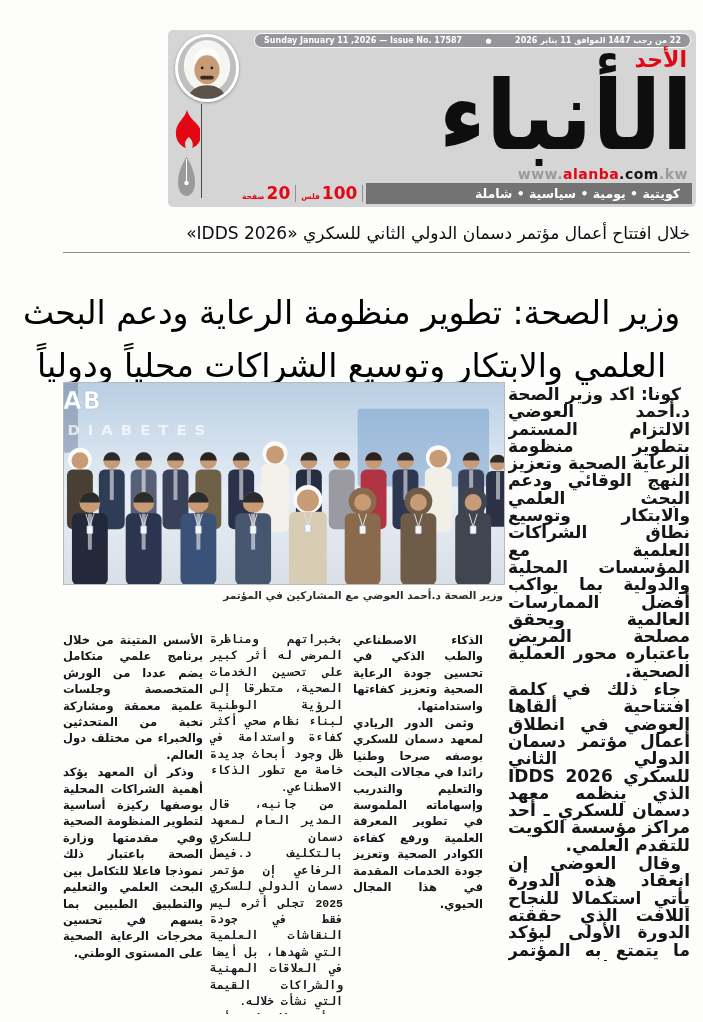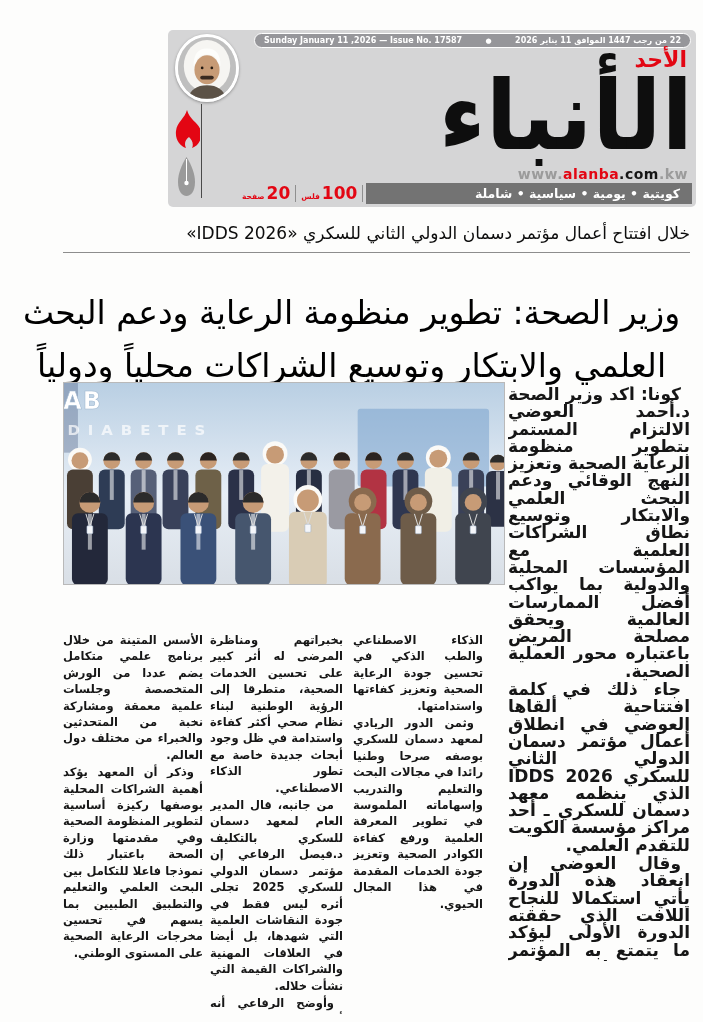--- a/index.html
+++ b/index.html
@@ -61,21 +61,21 @@
 
   
   .colbase { position:absolute; overflow:hidden; text-align:justify; font-weight:bold;
              color:#161616; }
   .colbase p { text-indent:9px; margin-bottom:1px; }
   .colbase p.cont { text-indent:0; }
   .lead-col { top:386px; right:13px; width:182px; height:575px;
               font-size:17px; line-height:17.3px; }
   .ncol { top:632px; height:382px; font-size:11.5px; line-height:16.4px; }
   .ncol-a { right:220px; width:130px; }
-  .ncol-b { right:360px; width:133px; }
+  .ncol-b { right:360px; width:133px;font-family:Liberation Mono, monospace; }
   .ncol-c { right:500px; width:140px; }
 </style>
 </head>
 <body>
 
 <div id="page">
 
   <div class="masthead">
 
     <div class="info-strip">
@@ -293,20 +293,21 @@
             <circle cx="411" cy="119" r="14" fill="#40454f"></circle>
             <circle cx="411" cy="120" r="8.5" fill="#c79b76"></circle>
             <rect x="393" y="131" width="36" height="72" rx="6" fill="#40454f"></rect>
             <line x1="407" y1="131.5" x2="411" y2="144.5" stroke="#dddddd" stroke-width="1"></line>
             <line x1="415" y1="131.5" x2="411" y2="144.5" stroke="#dddddd" stroke-width="1"></line>
             <rect x="408" y="143.5" width="6" height="8" rx="1" fill="#f4f6fa" stroke="#9db0c8" stroke-width="0.5"></rect>
           </g>
         </g>
     </svg>
   </div>
+  <div class="caption">وزير الصحة د.أحمد العوضي مع المشاركين في المؤتمر</div>
 
   <div class="colbase lead-col">
     <p>كونا: أكد وزير الصحة د.أحمد العوضي الالتزام المستمر بتطوير منظومة الرعاية الصحية وتعزيز النهج الوقائي ودعم البحث العلمي والابتكار وتوسيع نطاق الشراكات العلمية مع المؤسسات المحلية والدولية بما يواكب أفضل الممارسات العالمية ويحقق مصلحة المريض باعتباره محور العملية الصحية.</p>
     <p>جاء ذلك في كلمة افتتاحية ألقاها العوضي في انطلاق أعمال مؤتمر دسمان الدولي الثاني للسكري IDDS 2026 الذي ينظمه معهد دسمان للسكري ـ أحد مراكز مؤسسة الكويت للتقدم العلمي.</p>
     <p>وقال العوضي إن انعقاد هذه الدورة يأتي استكمالا للنجاح اللافت الذي حققته الدورة الأولى ليؤكد ما يتمتع به المؤتمر من مصداقية علمية ودوره المحوري كملتقى دولي يسهم في تطوير الفهم الشامل للمرض وتعزيز سبل الوقاية واستعراض أحدث العلاجات المبتكرة وآليات التحكم الفعال بمضاعفاته، موضحا أن المؤتمر هذا العام يقدم برنامجا علميا متكاملا يعكس وعيا متقدما بحجم التحديات الراهنة، حيث يناقش العلاجات المتقدمة لمرض السكري وورش العمل المتخصصة والمحاضرات التي تتناول العبء العالمي للمرض وأهمية التدخل المبكر ودور التقنيات الحديثة بما في ذلك</p>
   </div>
 
   <div class="colbase ncol ncol-a">
     <p class="cont">الذكاء الاصطناعي والطب الذكي في تحسين جودة الرعاية الصحية وتعزيز كفاءتها واستدامتها.</p>
     <p>وثمن الدور الريادي لمعهد دسمان للسكري بوصفه صرحا وطنيا رائدا في مجالات البحث والتعليم والتدريب وإسهاماته الملموسة في تطوير المعرفة العلمية ورفع كفاءة الكوادر الصحية وتعزيز جودة الخدمات المقدمة في هذا المجال الحيوي.</p>

